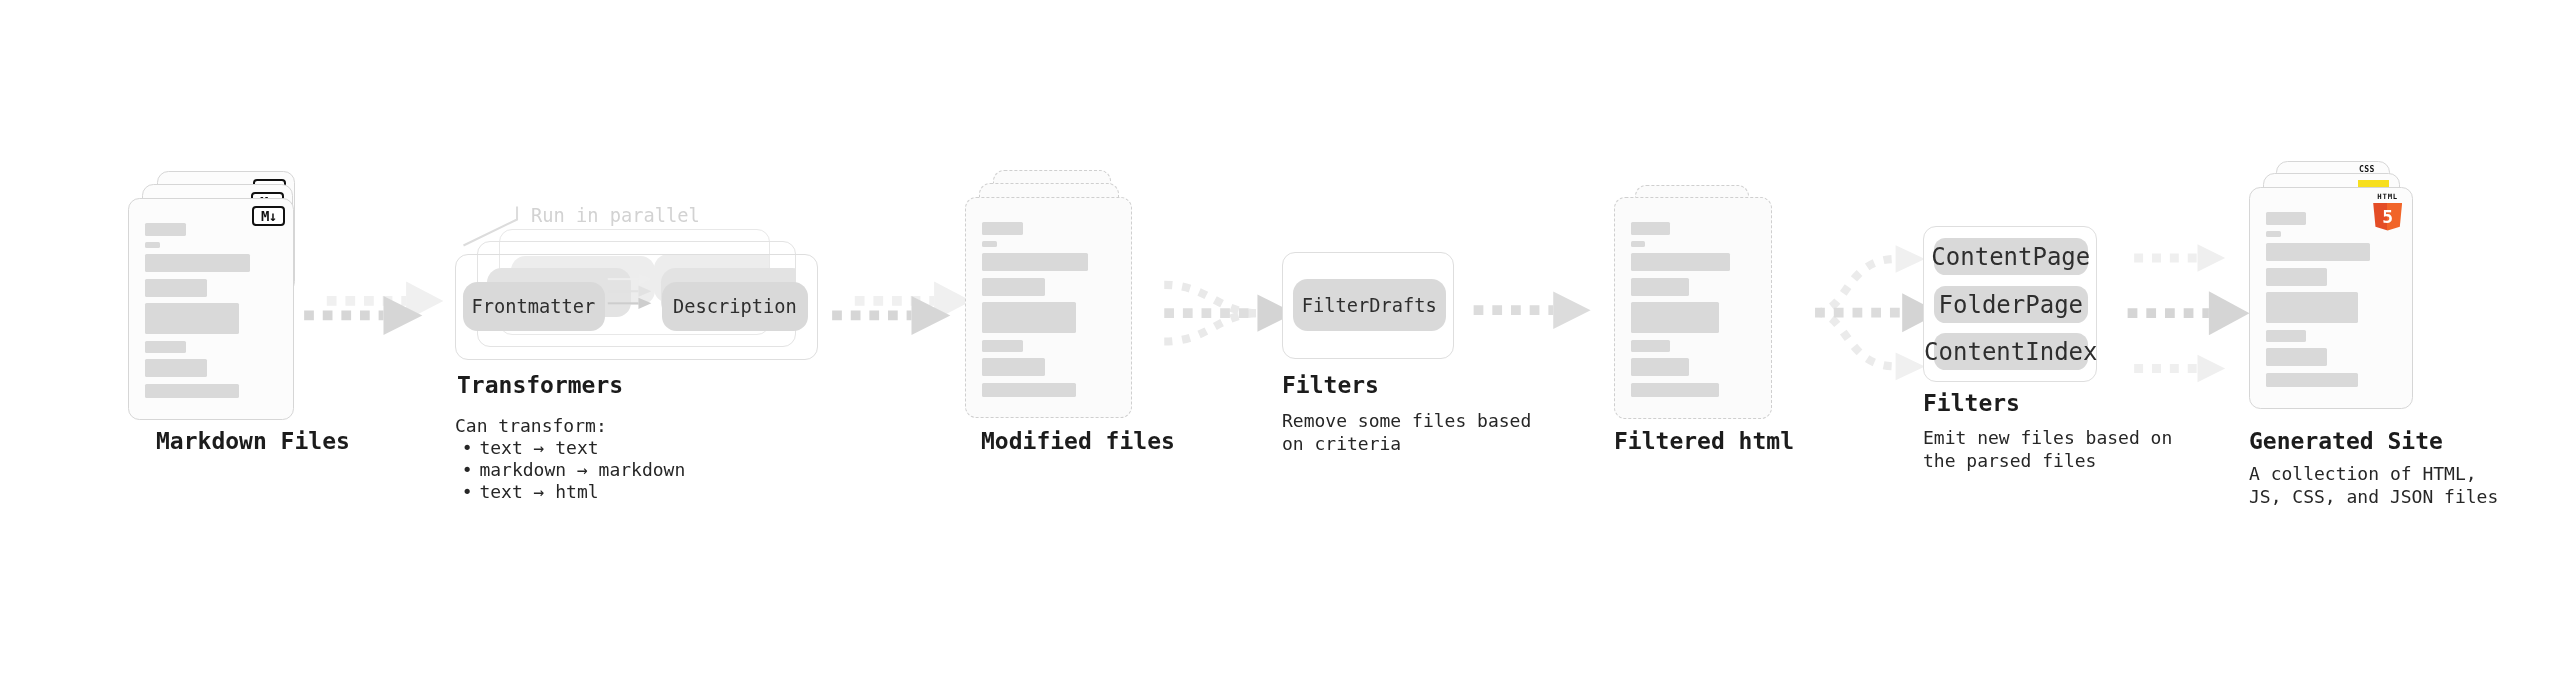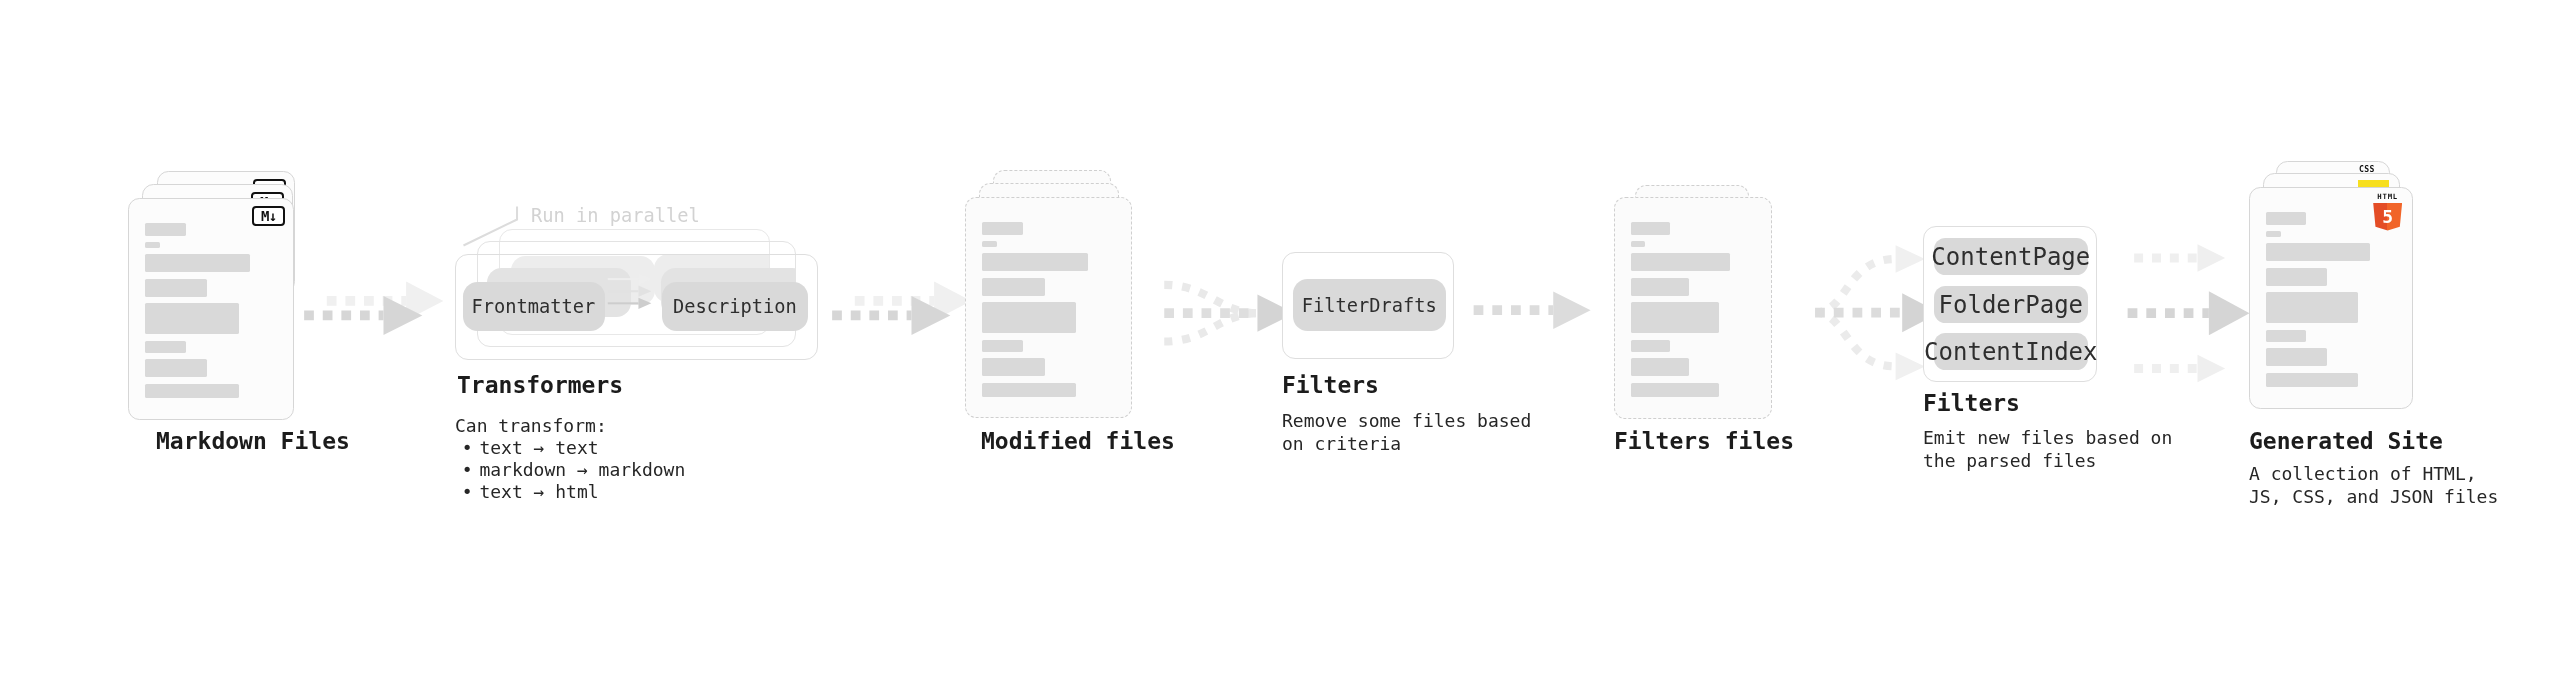--- a/index.html
+++ b/index.html
@@ -201,21 +201,21 @@
         <div class="bar" style="width: 31%; height: 12.2px;"></div>
         <div class="bar" style="width: 11%; height: 5.7px;"></div>
         <div class="bar" style="width: 80%; height: 18px;"></div>
         <div class="bar" style="width: 47%; height: 18px;"></div>
         <div class="bar" style="width: 71%; height: 31px;"></div>
         <div class="bar" style="width: 31%; height: 12.2px;"></div>
         <div class="bar" style="width: 47%; height: 18px;"></div>
         <div class="bar" style="width: 71%; height: 14px;"></div>
       </div>
   </div>
-  <div class="title" style="left:1614px;top:428px;">Filters files</div>
+  <div class="title" style="left:1614px;top:428px;">Filtered html</div>
 
   <svg class="abs" style="left:1811px;top:241px;" width="140" height="145" viewBox="0 0 172 178">
     <path d="M 5,88 C 45,88 42,22 104,22" fill="none" stroke="#ebebeb" stroke-width="10" stroke-dasharray="10 12"></path>
     <polygon points="104,5 104,39 140,22" fill="#f0f0f0"></polygon>
     <path d="M 5,88 C 45,88 42,154 104,154" fill="none" stroke="#ebebeb" stroke-width="10" stroke-dasharray="10 12"></path>
     <polygon points="104,137 104,171 140,154" fill="#f0f0f0"></polygon>
     <line x1="5" y1="88" x2="112" y2="88" stroke="#dcdcdc" stroke-width="12" stroke-dasharray="12 11"></line>
     <polygon points="112,64 112,112 158,88" fill="#d4d4d4"></polygon>
   </svg>
 

